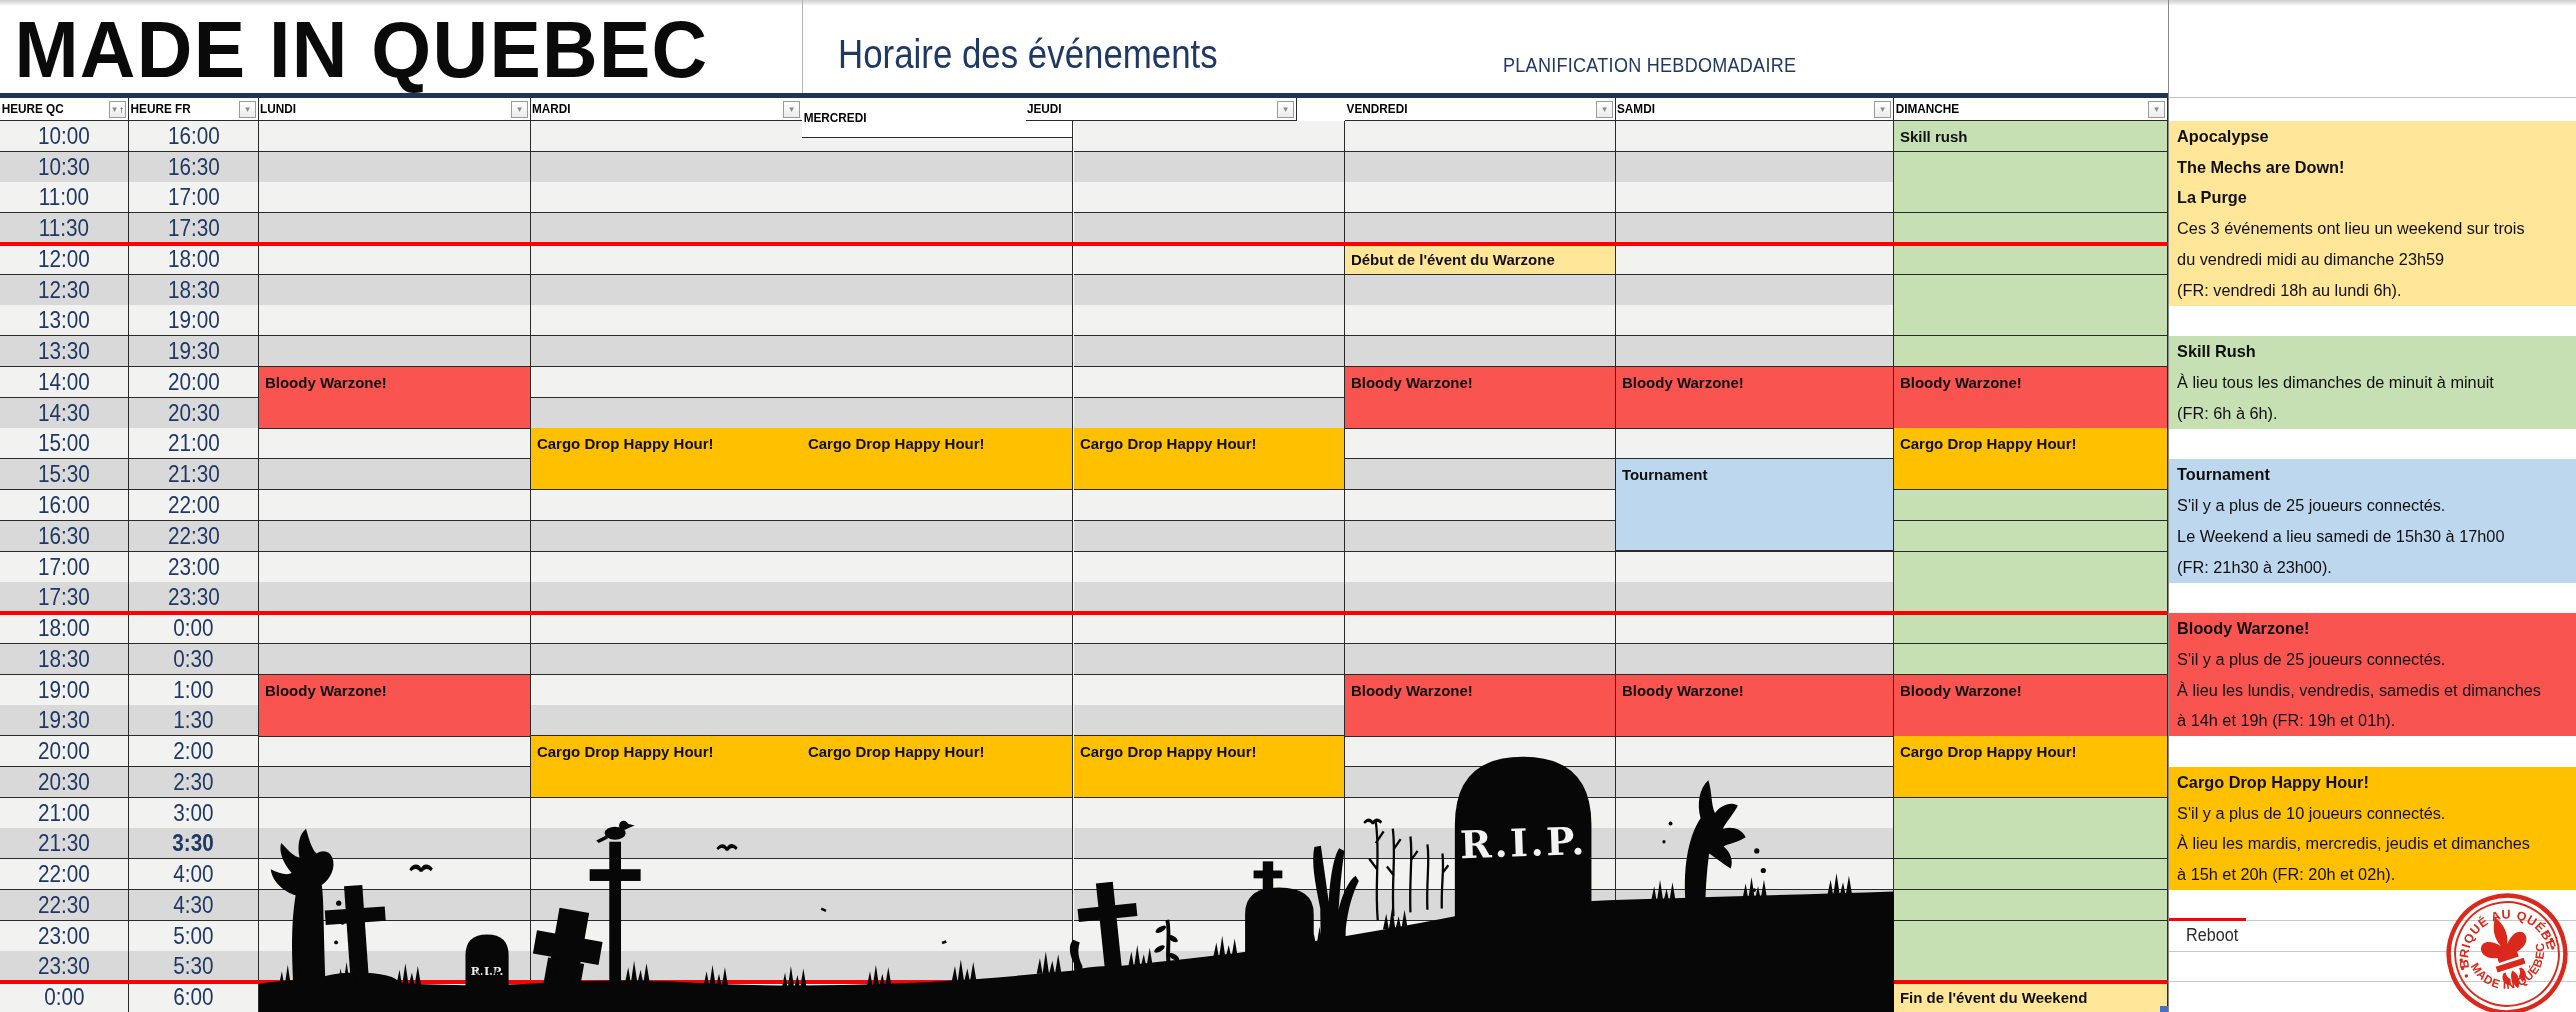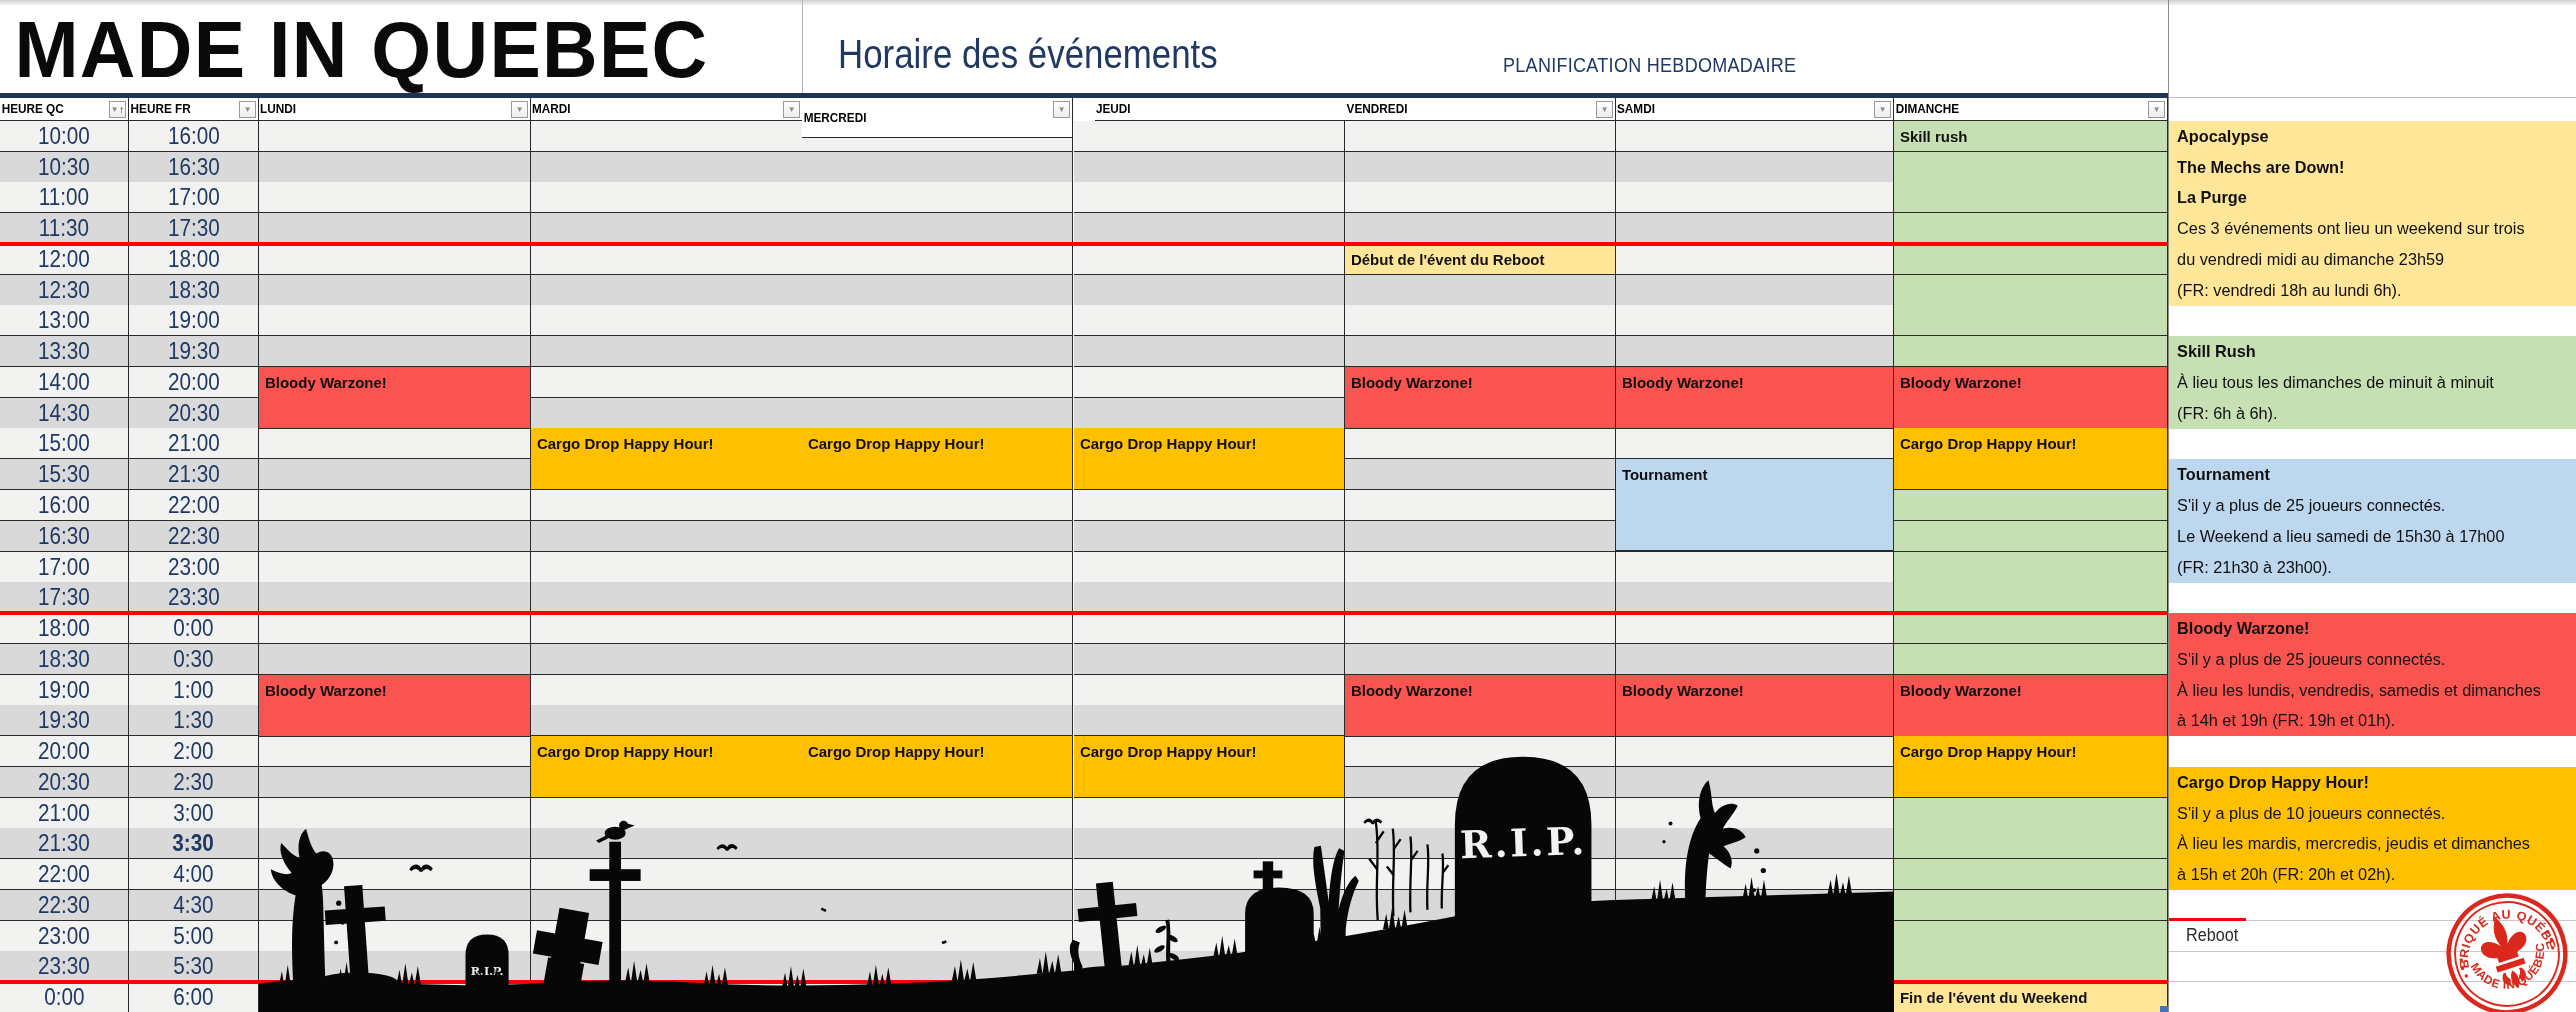--- a/index.html
+++ b/index.html
@@ -452,21 +452,21 @@
       <div class="event" style="left: 802px; top: 736px; width: 271px; height: 62px; background: rgb(255, 192, 0);">
         <div class="evlabel" style="height: 31px;">Cargo Drop Happy Hour!</div>
       </div>
       <div class="event" style="left: 1074px; top: 428px; width: 271px; height: 62px; background: rgb(255, 192, 0);">
         <div class="evlabel" style="height: 31px;">Cargo Drop Happy Hour!</div>
       </div>
       <div class="event" style="left: 1074px; top: 736px; width: 271px; height: 62px; background: rgb(255, 192, 0);">
         <div class="evlabel" style="height: 31px;">Cargo Drop Happy Hour!</div>
       </div>
       <div class="event" style="left: 1345px; top: 244px; width: 271px; height: 31px; background: rgb(255, 230, 153);">
-        <div class="evlabel" style="height: 31px;">Début de l'évent du Reboot</div>
+        <div class="evlabel" style="height: 31px;">Début de l'évent du Warzone</div>
       </div>
       <div class="event" style="left: 1345px; top: 367px; width: 271px; height: 62px; background: rgb(250, 84, 80);">
         <div class="evlabel" style="height: 31px;">Bloody Warzone!</div>
       </div>
       <div class="event" style="left: 1345px; top: 675px; width: 271px; height: 62px; background: rgb(250, 84, 80);">
         <div class="evlabel" style="height: 31px;">Bloody Warzone!</div>
       </div>
       <div class="event" style="left: 1616px; top: 367px; width: 278px; height: 62px; background: rgb(250, 84, 80);">
         <div class="evlabel" style="height: 31px;">Bloody Warzone!</div>
       </div>
@@ -578,21 +578,21 @@
         <div class="fbtn">▼</div>
       </div>
       <div class="fcell" style="left: 531px; top: 98px; width: 272px; height: 23px;">
         <span class="flabel">MARDI</span>
         <div class="fbtn">▼</div>
       </div>
       <div class="fcell" style="left: 802px; top: 98px; width: 271px; height: 40px;">
         <span class="flabel">MERCREDI</span>
         <div class="fbtn">▼</div>
       </div>
-      <div class="fcell" style="left: 1095px; top: 98px; width: 271px; height: 23px;">
+      <div class="fcell" style="left: 1026px; top: 98px; width: 271px; height: 23px;">
         <span class="flabel">JEUDI</span>
         <div class="fbtn">▼</div>
       </div>
       <div class="fcell" style="left: 1345px; top: 98px; width: 271px; height: 23px;">
         <span class="flabel">VENDREDI</span>
         <div class="fbtn">▼</div>
       </div>
       <div class="fcell" style="left: 1616px; top: 98px; width: 278px; height: 23px;">
         <span class="flabel">SAMDI</span>
         <div class="fbtn">▼</div>

